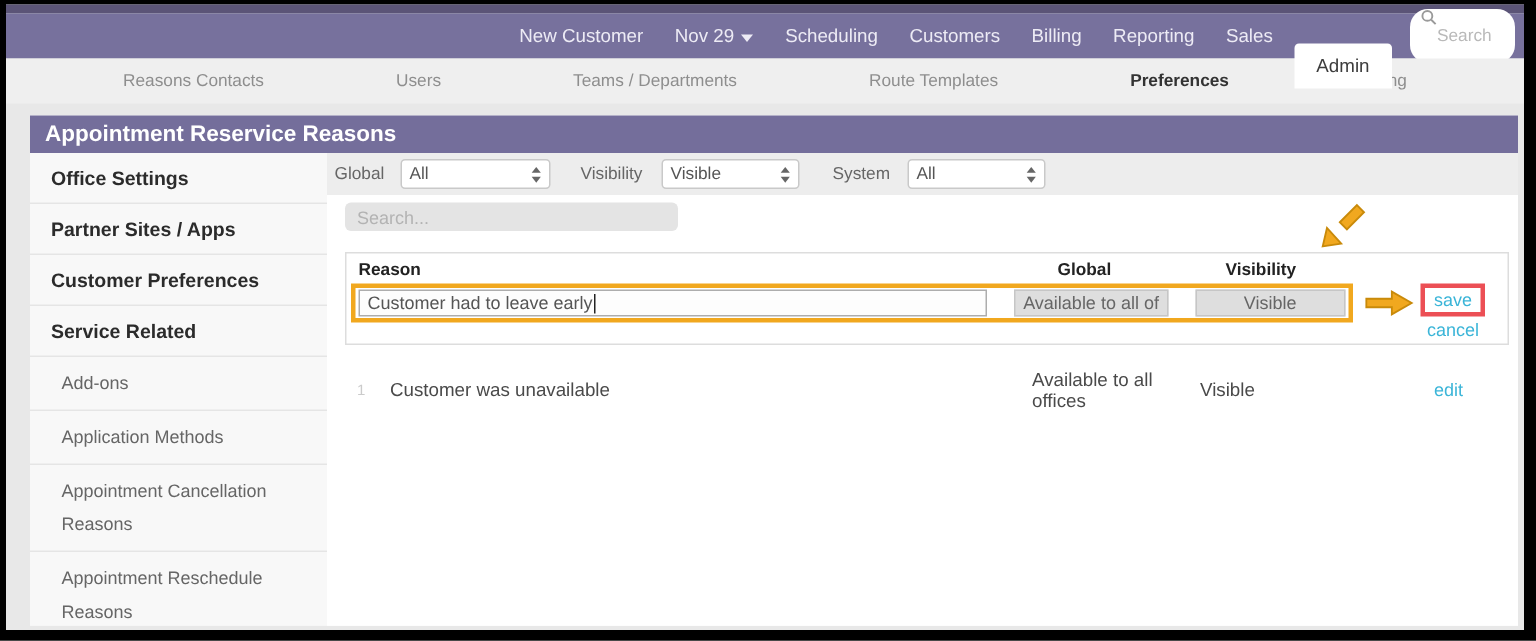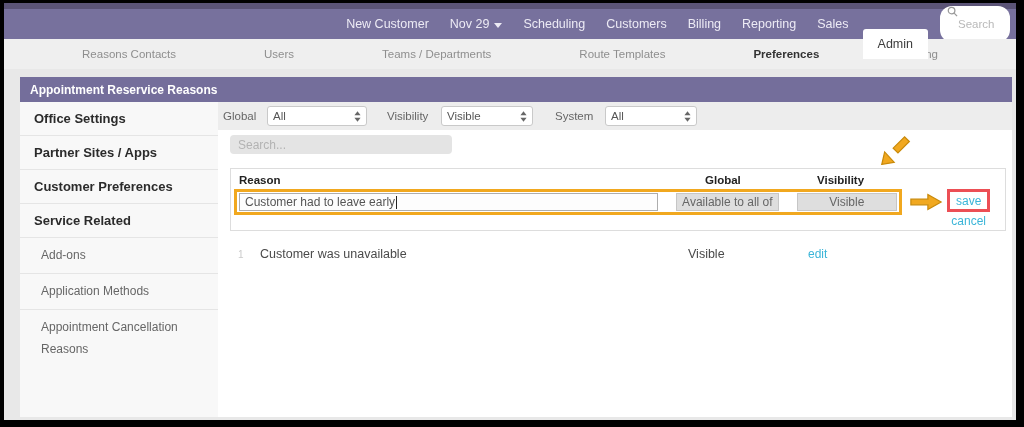--- a/index.html
+++ b/index.html
@@ -24,21 +24,21 @@
   .top-search input::placeholder { color:#B9B9B9; }
 
   
   .subnav { height:30px; background:#EFEFEF; flex:none; display:flex; align-items:center;
             justify-content:center; gap:88px; }
   .subnav .sub-item { font-size:11.5px; color:#8E8E8E; cursor:pointer; white-space:nowrap; }
   .subnav .sub-item.active { color:#333; font-weight:bold; }
 
   
   .card { flex:1; margin:8px 4px 3px 16px; background:#fff; display:flex; flex-direction:column; min-height:0; }
-  .card-header { height:25px; background:#746E9B; color:#fff; font-weight:bold; font-size:12px;
+  .card-header { height:25px; background:#746E9B; color:#fff; font-weight:bold; font-size:15px;
                  display:flex; align-items:center; padding-left:10px; flex:none; }
   .card-body { flex:1; display:flex; min-height:0; }
 
   
   .sidebar { width:198px; flex:none; background:#F8F8F8; overflow:hidden; }
   .side-item { font-size:13px; font-weight:bold; color:#2B2B2B; padding:9px 14px; cursor:pointer;
                border-top:1px solid #E5E5E5; }
   .side-item.first { border-top:none; }
   .side-sub { font-size:12px; font-weight:normal; color:#666; padding:6px 14px 6px 21px; line-height:1.9; }
 
@@ -136,20 +136,21 @@
 
     <div class="card-body">
       <div class="sidebar">
         <div class="side-item first">Office Settings</div>
         <div class="side-item">Partner Sites / Apps</div>
         <div class="side-item">Customer Preferences</div>
         <div class="side-item">Service Related</div>
         <div class="side-item side-sub">Add-ons</div>
         <div class="side-item side-sub">Application Methods</div>
         <div class="side-item side-sub">Appointment Cancellation Reasons</div>
+        <div class="side-item side-sub">Appointment Reschedule Reasons</div>
 
       </div>
 
       <div class="main">
         <div class="filterbar">
           <span class="f-label w1">Global</span>
           <span class="fselect s1">
             <span>All</span>
             <svg class="updown" width="7" height="11" viewBox="0 0 8 12">
               <path d="M4 0 L7.5 4.5 H0.5 Z" fill="#666"></path>
@@ -212,20 +213,21 @@
                   <a class="cyan">save</a>
                 </span>
                 <a class="cyan cancel">cancel</a>
               </div>
             </div>
           </div>
 
           <div class="data-row">
             <span class="row-order">1</span>
             <span class="cell-reason">Customer was unavailable</span>
+            <span class="cell-global">Available to all offices</span>
             <span class="cell-vis">Visible</span>
             <span class="cell-action"><a class="cyan">edit</a></span>
           </div>
 
         </div>
       </div>
     </div>
   </div>
 </div>
 

